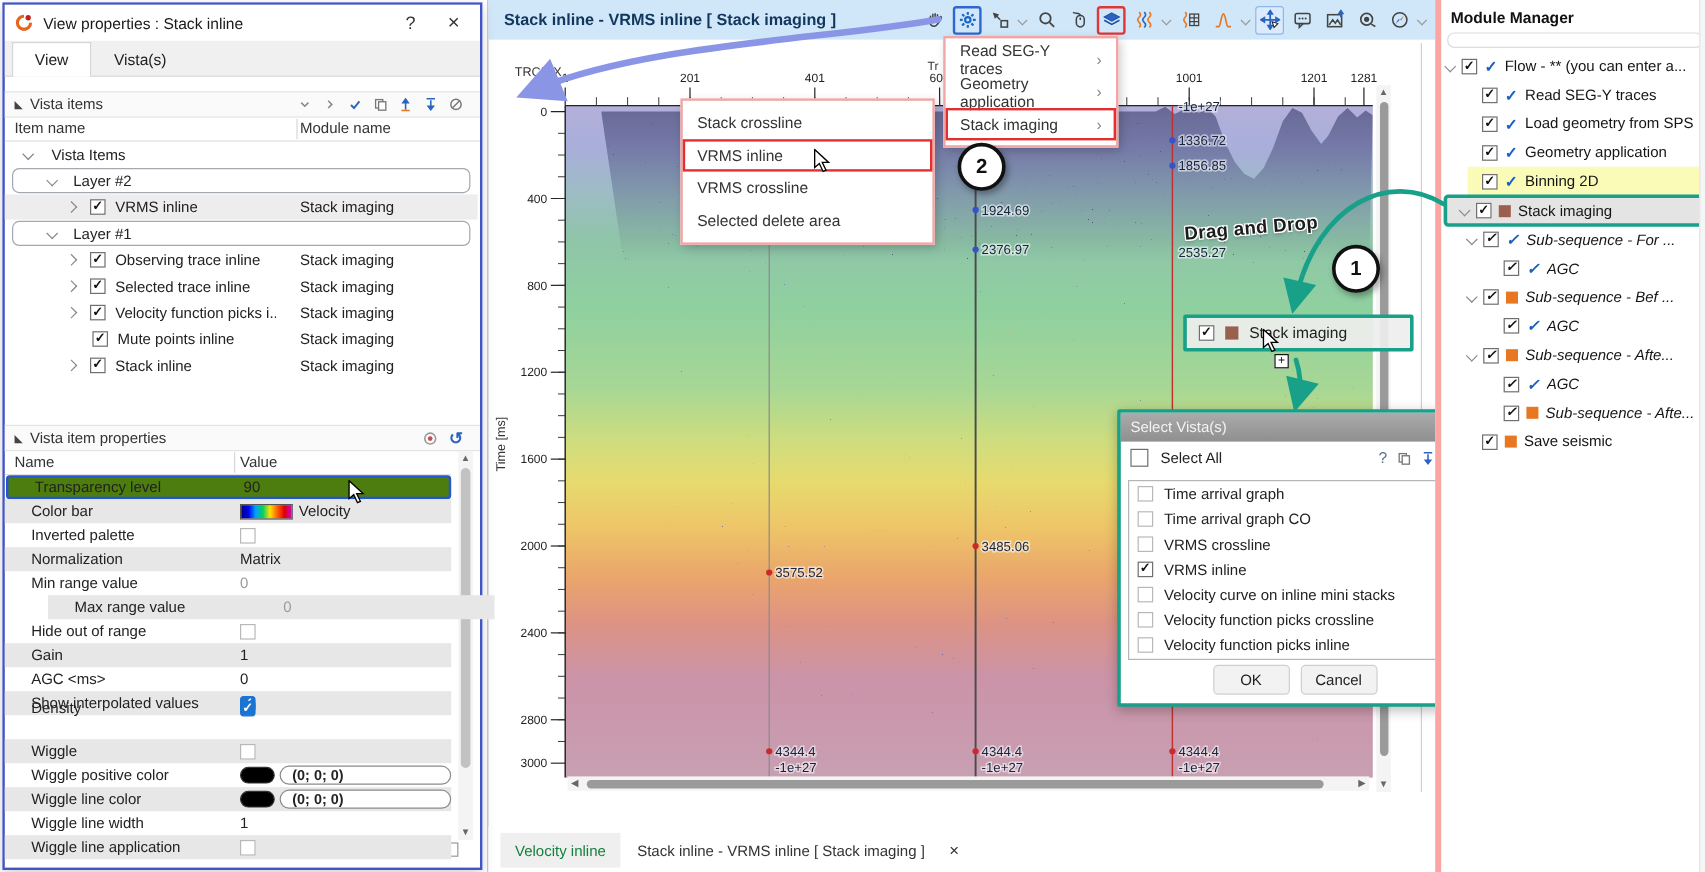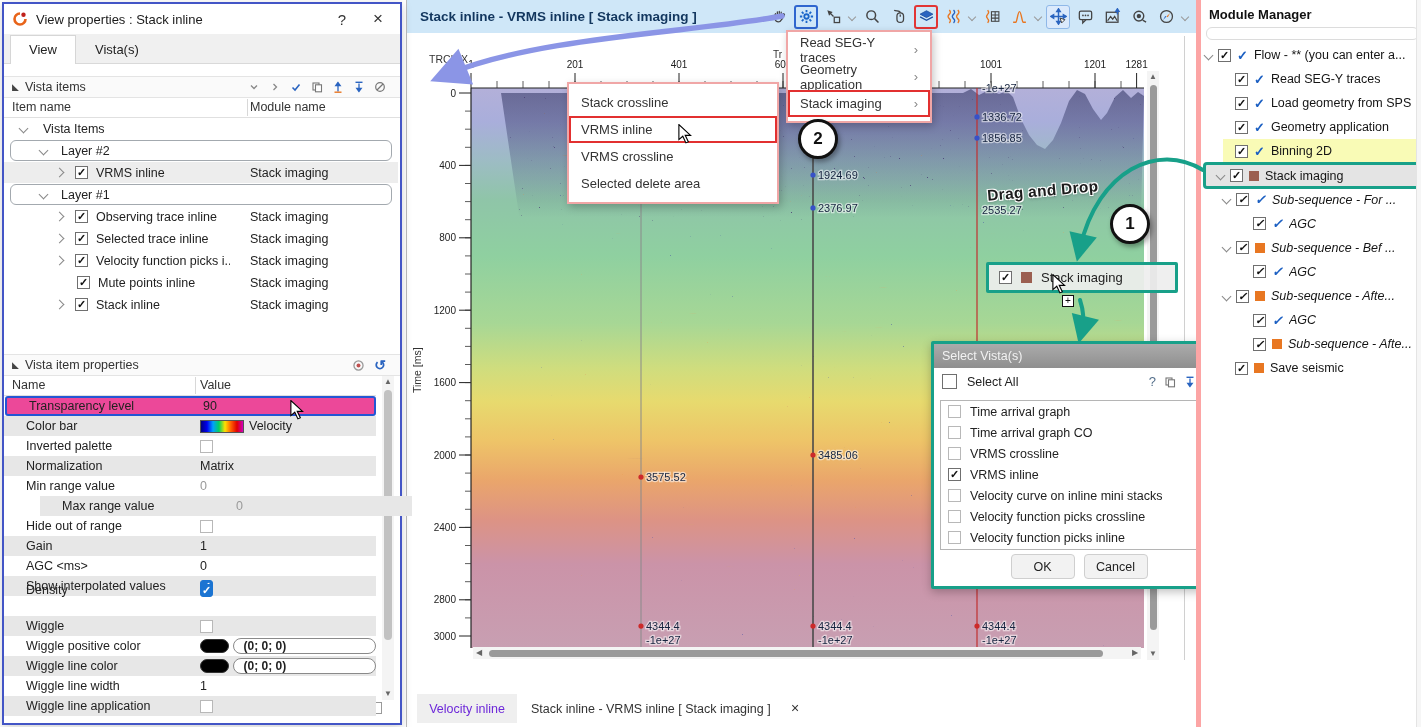--- a/index.html
+++ b/index.html
@@ -23,21 +23,21 @@
   .layerbox{position:absolute;height:21px;border:1.4px solid #a3a9af;border-radius:6px}
   .cb{width:13px;height:13px;border:1px solid #6f6f6f;background:#fff;display:inline-flex;align-items:center;justify-content:center;font-size:11px;font-weight:bold;color:#111;flex:none;line-height:1}
   .cb.lt{border-color:#b8b8b8}
   .cb.blue{background:#1b74d2;border-color:#1b74d2;color:#fff;border-radius:3px}
   .chev{width:7px;height:7px;border-right:1.5px solid #888;border-bottom:1.5px solid #888;display:inline-block;flex:none}
   .chev.d{transform:rotate(45deg)}
   .chev.r{transform:rotate(-45deg)}
   .prow{position:absolute;left:0;width:372px;height:20px;display:flex;align-items:center;font-size:12.5px;color:#222}
   .prow.alt{background:#e7e7e7}
   .prow .nm{padding-left:22px;width:196px;flex:none}
-  .prow.sel{border:2px solid #2356d4;border-radius:3px;background:#ec4899;width:371px;left:1px}
+  .prow.sel{border:2px solid #2356d4;border-radius:3px;background:#4d7c0f;width:371px;left:1px}
   .muted{color:#9a9a9a}
   .swatch-cbar{width:44px;height:13px;border:1px solid #555;background:linear-gradient(90deg,#00007f,#0000ee,#00a0ff,#00d060,#ffe000,#ff6000,#e00000,#d000c0);margin-right:5px}
   .swatch-blk{width:30px;height:14px;background:#000;border:1px solid #333;border-radius:7px;margin-right:4px}
   .pill{border:1px solid #8a8a8a;border-radius:8px;background:#fff;padding:0 10px;height:16px;line-height:15px;font-weight:bold;font-size:12px;width:150px}
   .scroll-v{position:absolute;width:12px;background:#f4f4f4}
   .scroll-h{position:absolute;height:12px;background:#f4f4f4}
   .thumb{position:absolute;background:#c2c2c2;border-radius:5px}
   .sarrow{position:absolute;font-size:8px;color:#666;width:12px;text-align:center;line-height:12px}
 
   
@@ -72,21 +72,21 @@
   .sv-row{display:flex;align-items:center;gap:10px;padding:6px 8px 4px 8px;font-size:12.5px;color:#222}
   .sv-icons{margin-left:auto;display:flex;gap:8px;align-items:center}
   .sv-list{position:absolute;left:6px;top:56px;width:278px;height:150px;border:1px solid #b5b5b5}
   .sv-item{height:21px;display:flex;align-items:center;gap:9px;padding-left:7px;font-size:12.5px;color:#222}
   .sv-btns{position:absolute;bottom:7px;left:0;width:100%;display:flex;justify-content:center;gap:9px}
   .btn{min-width:64px;height:25px;background:#f2f2f2;border:1px solid #cfcfcf;border-radius:4px;font-size:12.5px;color:#222;display:flex;align-items:center;justify-content:center}
   .qhelp{color:#55708c;font-size:13px}
 
   
   .v-tabs{position:absolute;left:0;bottom:0;width:100%;height:38px;background:#fff}
-  .vtab1{position:absolute;left:10px;top:5px;width:100px;height:29px;background:#efefef;display:flex;align-items:center;justify-content:center;font-size:12.5px;color:#6d28d9}
+  .vtab1{position:absolute;left:10px;top:5px;width:100px;height:29px;background:#efefef;display:flex;align-items:center;justify-content:center;font-size:12.5px;color:#15803d}
   .vtab2{position:absolute;left:124px;top:5px;height:29px;display:flex;align-items:center;font-size:12.5px;color:#333}
   .vtab-x{position:absolute;left:384px;top:11px;font-size:14px;color:#333}
 
   
   .mm{left:1196px;top:0;width:225px;height:727px;background:#fff;border-left:5px solid #fca5a5;z-index:5}
   .mm-title{font-size:13px;font-weight:bold;color:#111;padding:7px 0 0 8px}
   .mm-filter{position:absolute;left:5px;top:27px;width:213px;height:13px;border:1px solid #dcdcdc;border-radius:6px;background:#fff}
   .mm-row{position:absolute;left:0;width:225px;height:24px;display:flex;align-items:center;gap:6px;font-size:12.5px;color:#151515}
   .mm-row .lbl{white-space:nowrap;overflow:hidden}
   .mm-check{color:#1b5fc2;font-weight:bold;font-size:13px;line-height:1}

